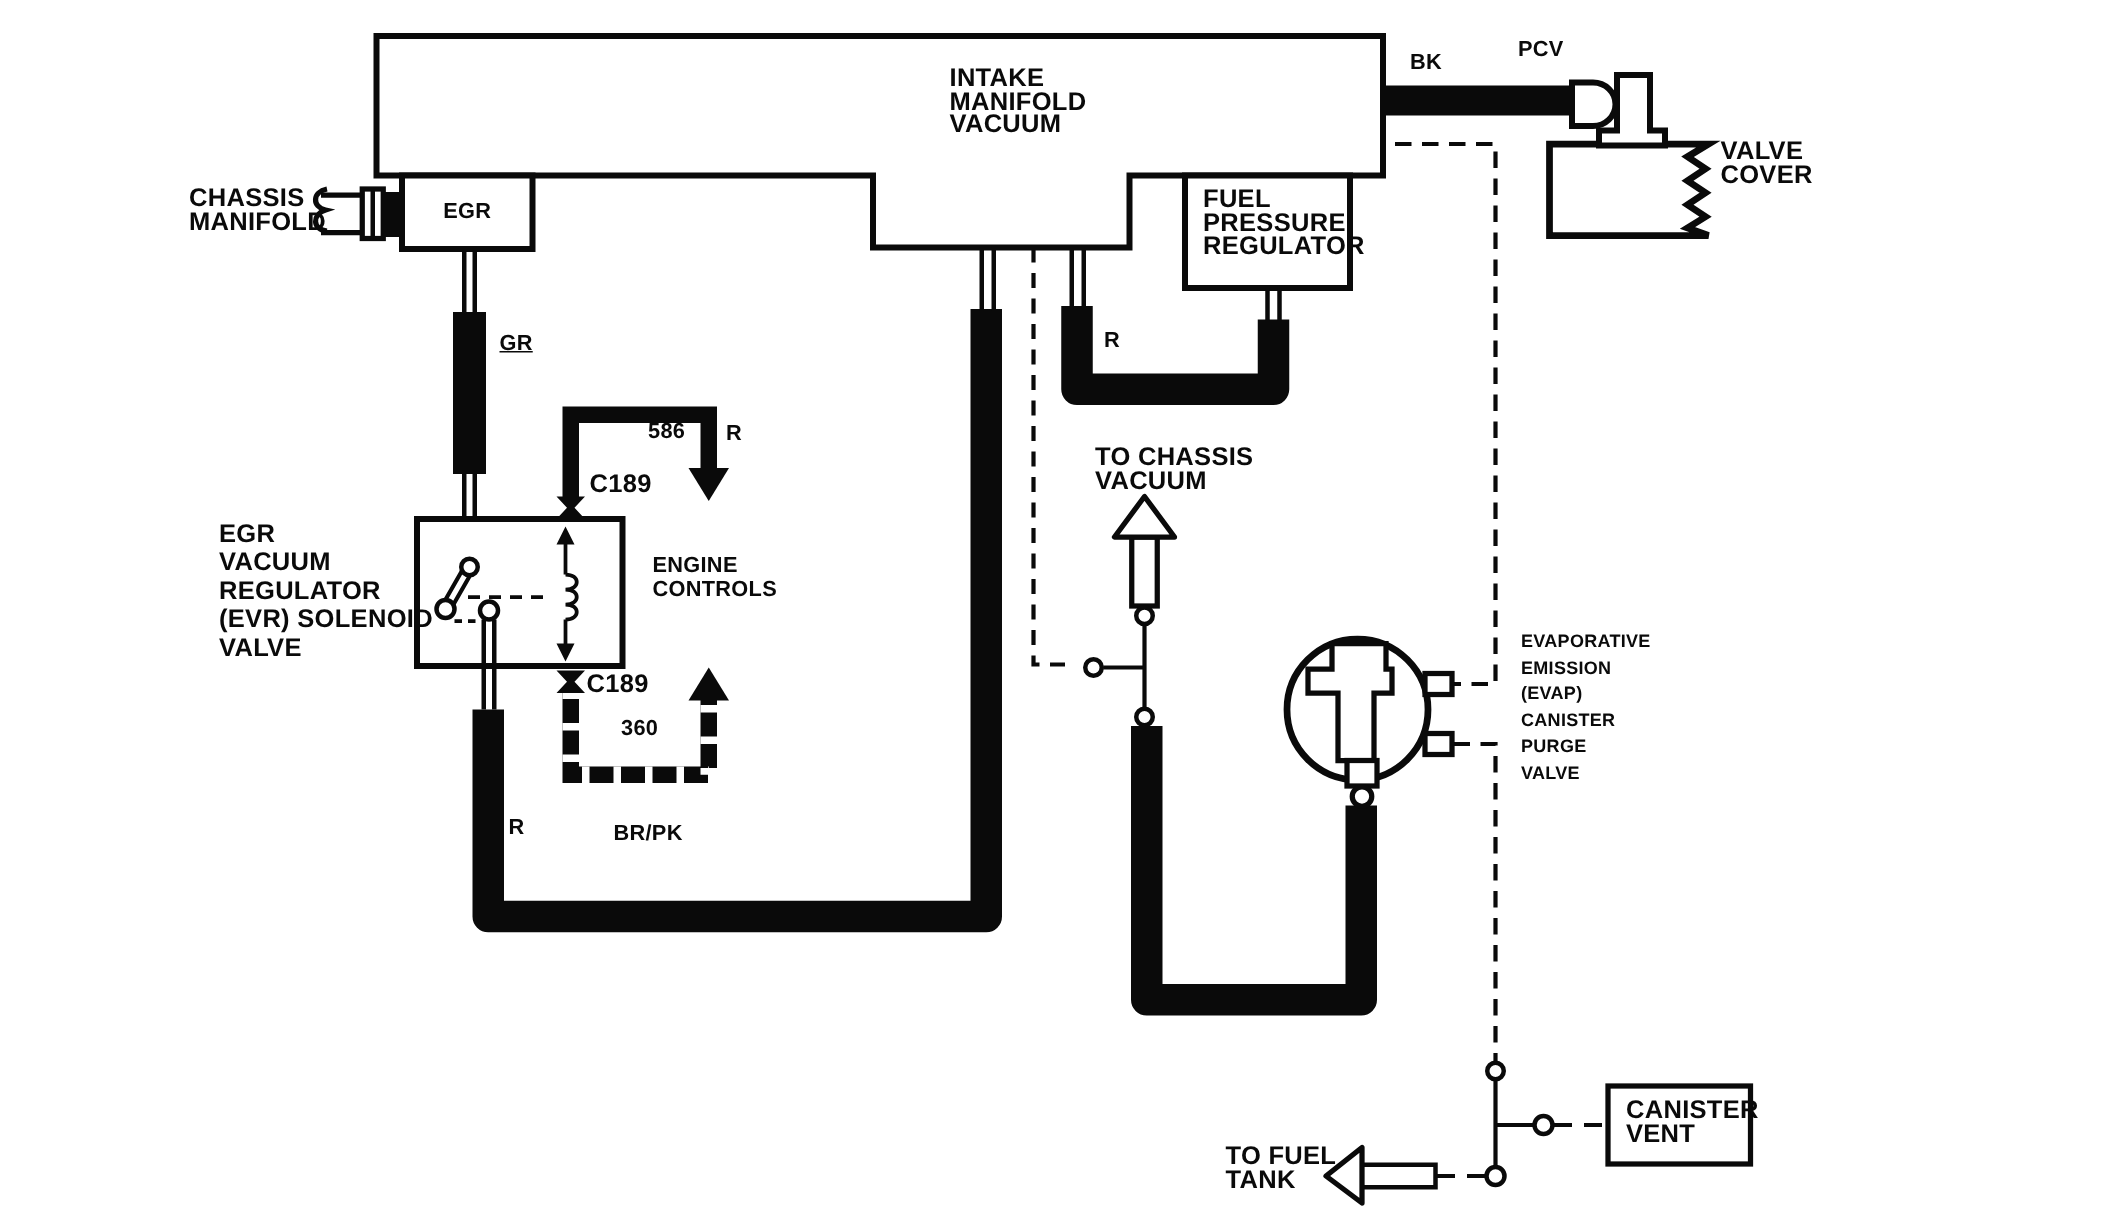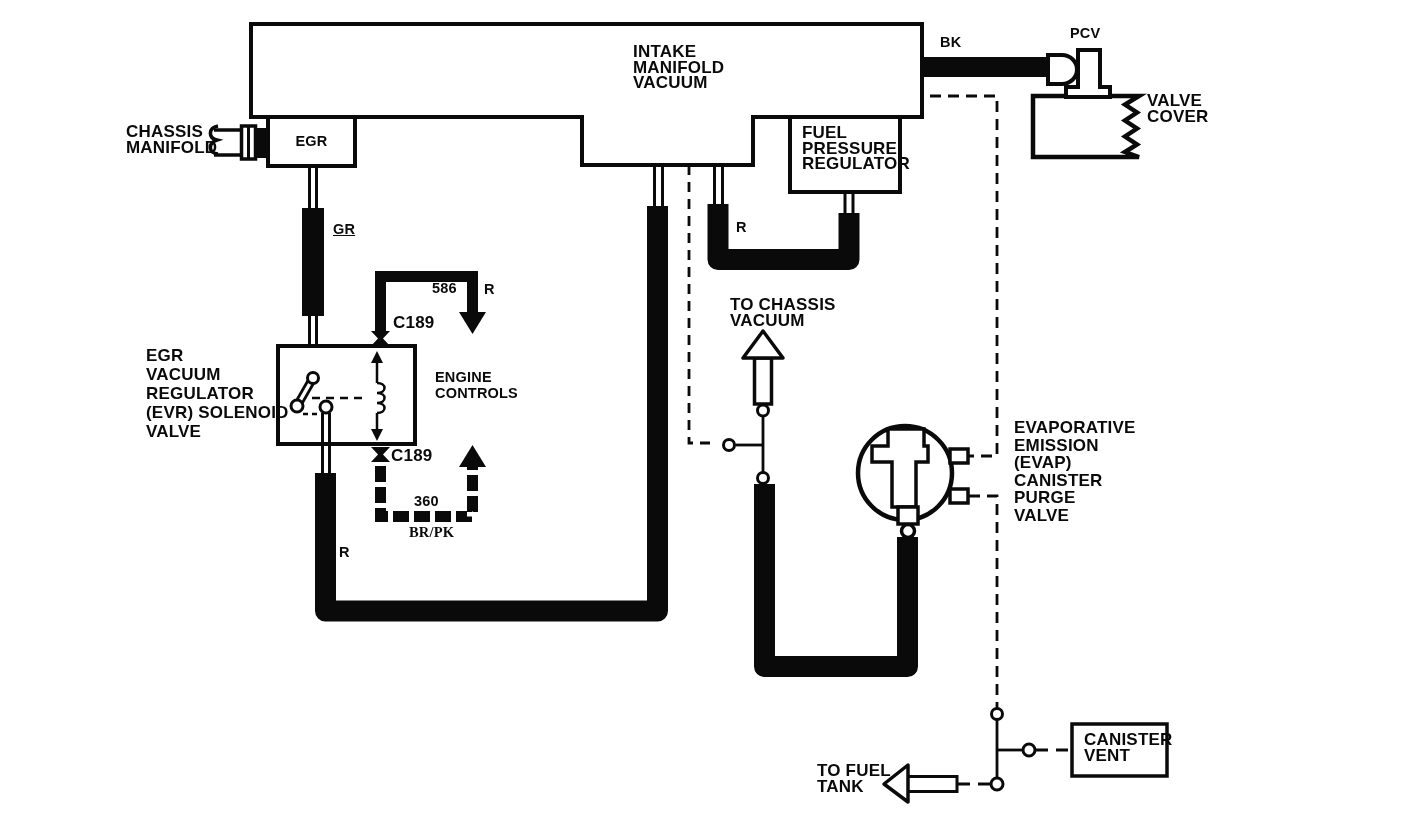--- a/index.html
+++ b/index.html
@@ -121,34 +121,34 @@
 VACUUM
 REGULATOR
 (EVR) SOLENOID
 VALVE</div>
   <div class="lbl big" style="left:435px;top:369px;">ENGINE
 CONTROLS</div>
   <div class="lbl big" style="left:432px;top:280px;">586</div>
   <div class="lbl big" style="left:484px;top:281px;">R</div>
   <div class="lbl underlined" style="left:393px;top:315px;">C189</div>
   <div class="lbl underlined" style="left:391px;top:448px;">C189</div>
-  <div class="lbl big" style="left:414px;top:493px;">360</div>
-  <div class="lbl big" style="left:409px;top:524px;font-family:Liberation Serif, serif;">BR/PK</div>
+  <div class="lbl big" style="left:414px;top:478px;">360</div>
+  <div class="lbl big" style="left:409px;top:548px;">BR/PK</div>
   <div class="lbl big" style="left:339px;top:544px;">R</div>
   <div class="lbl big" style="left:736px;top:219px;">R</div>
   <div class="lbl" style="left:802px;top:125px;">FUEL
 PRESSURE
 REGULATOR</div>
   <div class="lbl big" style="left:940px;top:34px;text-align:right;">BK</div>
-  <div class="lbl big" style="left:1070px;top:25px;">PCV</div>
+  <div class="lbl big" style="left:1012px;top:25px;">PCV</div>
   <div class="lbl" style="left:1147px;top:93px;">VALVE
 COVER</div>
   <div class="lbl" style="left:730px;top:297px;">TO CHASSIS
 VACUUM</div>
-  <div class="lbl underlined" style="left:1014px;top:419px;font-size:17px;line-height:17.5px;">EVAPORATIVE
+  <div class="lbl underlined" style="left:1014px;top:419px;font-size:12px;line-height:17.5px;">EVAPORATIVE
 EMISSION
 (EVAP)
 CANISTER
 PURGE
 VALVE</div>
   <div class="lbl" style="left:1084px;top:732px;line-height:16px;">CANISTER
 VENT</div>
   <div class="lbl" style="left:817px;top:763px;">TO FUEL
 TANK</div>
 

